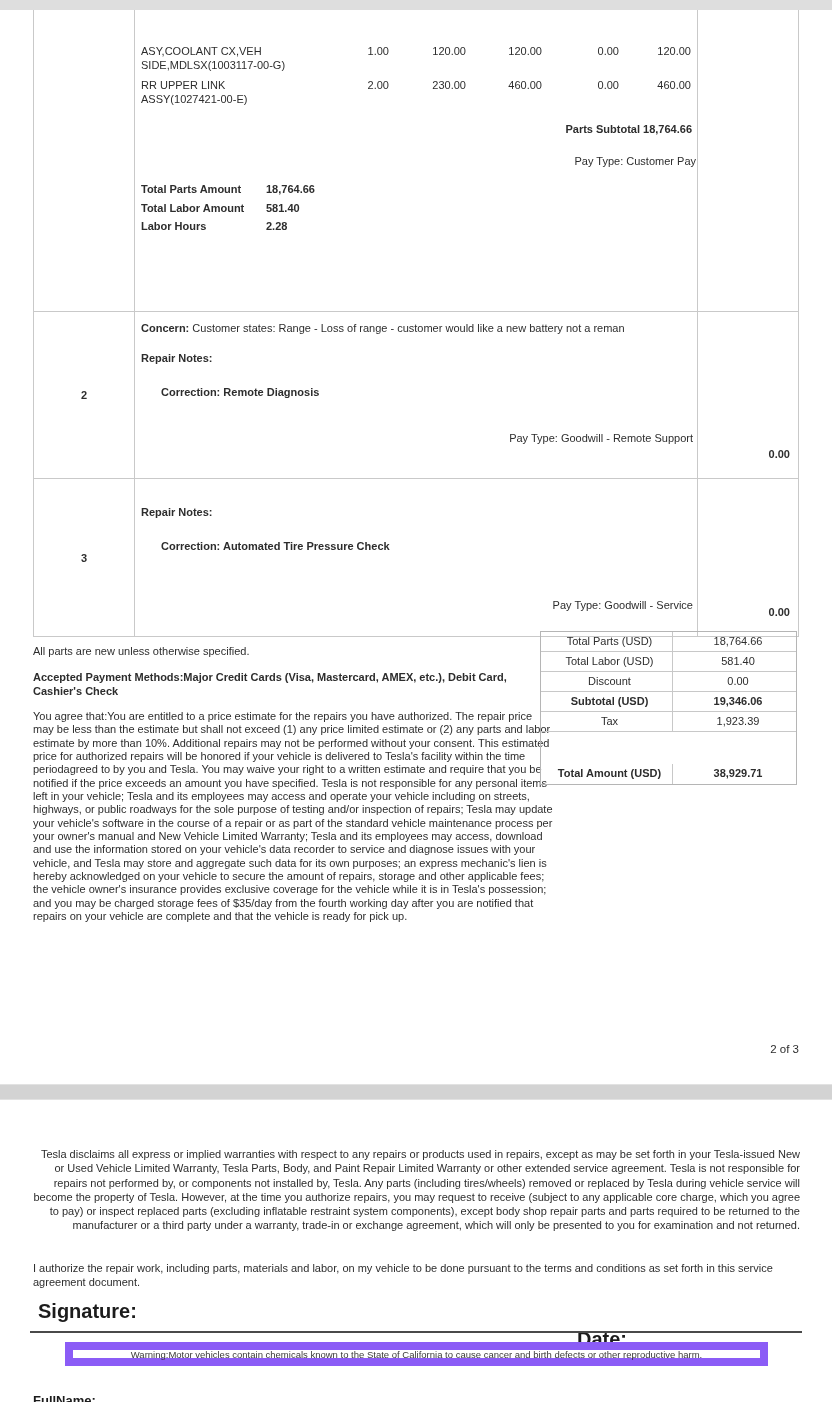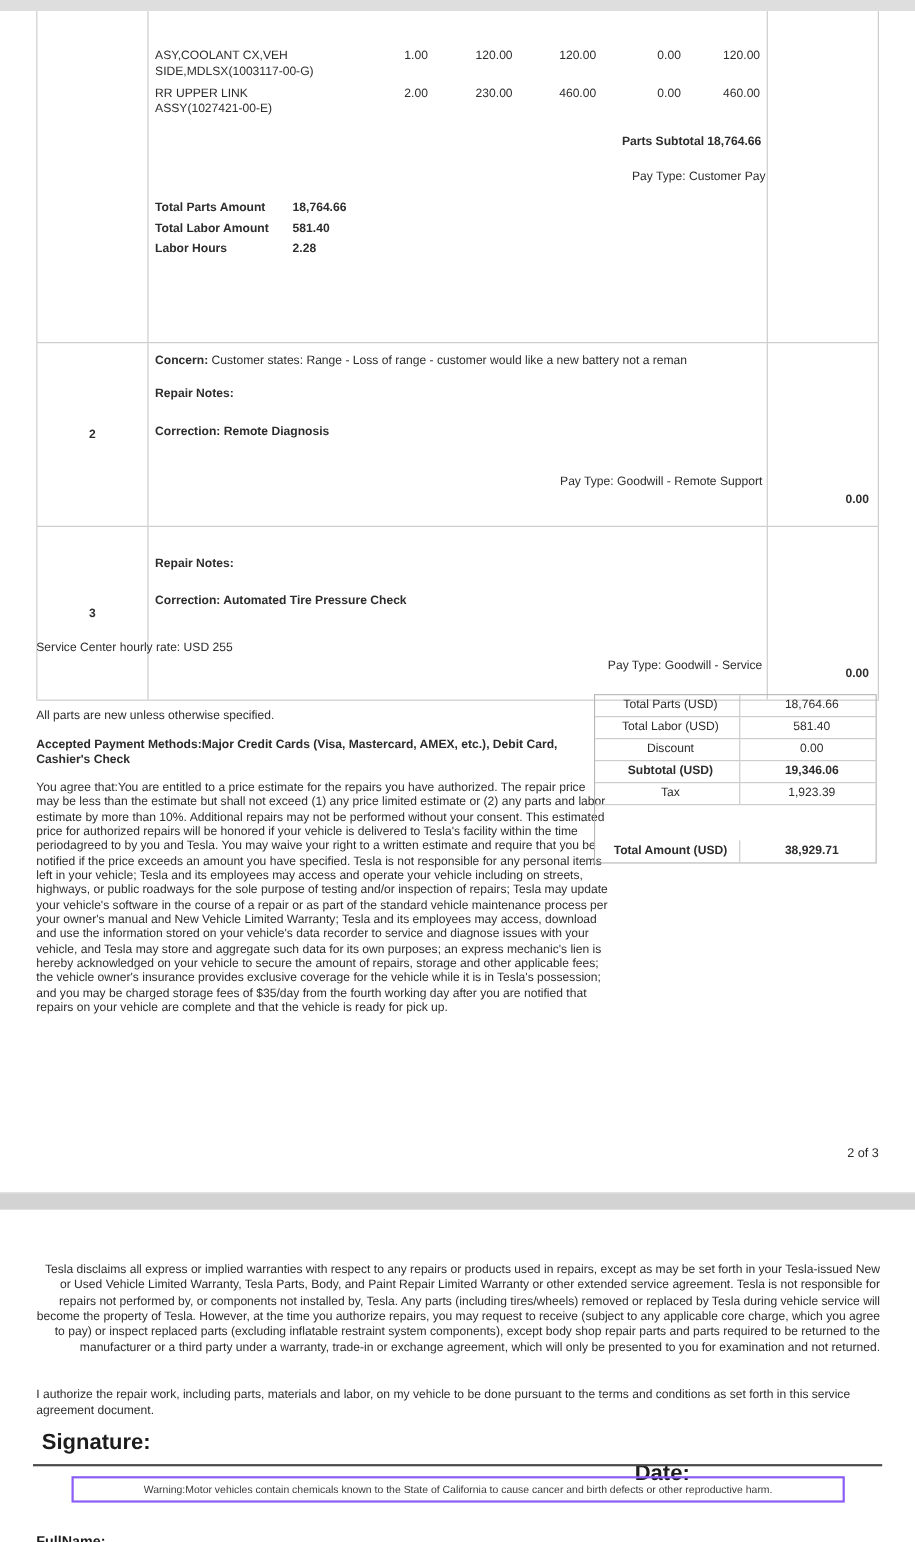--- a/index.html
+++ b/index.html
@@ -29,21 +29,21 @@
   .parts-grid .num{text-align:right;}
   .parts-subtotal{position:absolute;top:113px;right:5px;font-weight:bold;}
   .paytype-customer{position:absolute;top:145px;right:1px;}
   .amount-summary{position:absolute;top:170px;left:6px;font-weight:bold;}
   .as-line{display:flex;line-height:18.5px;}
   .as-label{width:125px;}
 
   .concern-body{padding:10px 8px 0 6px;position:relative;height:100%;box-sizing:border-box;}
   .concern-line{line-height:13px;}
   .rn-line{margin-top:17px;line-height:13px;}
-  .corr-line{margin-top:21px;line-height:13px;}
+  .corr-line{margin-top:21px;line-height:13px;margin-left:20px;}
   .paytype-line{position:absolute;right:4px;top:120px;}
   .row-amount{position:absolute;right:8px;bottom:18px;font-weight:bold;}
 
   
   .notes-block{position:absolute;left:33px;top:583px;width:766px;line-height:13.5px;}
   .all-parts{position:absolute;left:33px;top:645px;width:500px;line-height:13.4px;}
   .payment-methods{position:absolute;left:33px;top:671px;width:520px;line-height:13.6px;font-weight:bold;}
   .agreement{position:absolute;left:33px;top:710px;width:521px;line-height:13.35px;}
 
   
@@ -55,21 +55,21 @@
   .tt-bold{font-weight:bold;}
 
   .page-indicator{position:absolute;left:33px;top:1043px;width:766px;text-align:right;font-size:11.5px;}
 
   
   .disclaimer{position:absolute;left:33px;top:1147px;width:767px;line-height:14.3px;text-align:right;}
   .authorization{position:absolute;left:33px;top:1261px;width:767px;line-height:14.3px;}
   .sig-row{position:absolute;left:38px;top:1300px;width:762px;font-size:20px;font-weight:bold;color:#1c1c1c;}
   .date-label{position:absolute;left:539px;top:0;margin-top:28px;}
   .sig-line{position:absolute;left:30px;top:1331px;width:772px;height:2px;background:#4a4a4a;}
-  .warning-box{position:absolute;left:65px;top:1342px;width:703px;height:24px;border:2px solid #8b5cf6;box-sizing:border-box;display:flex;align-items:center;justify-content:center;font-size:9.5px;color:#3a3a3a;}
+  .warning-box{position:absolute;left:65px;top:1342px;width:703px;height:24px;border:8px solid #8b5cf6;box-sizing:border-box;display:flex;align-items:center;justify-content:center;font-size:9.5px;color:#3a3a3a;}
   .fullname{position:absolute;left:33px;top:1393px;font-size:13px;font-weight:bold;color:#1c1c1c;}
 </style>
 </head>
 <body>
 
 <div>
 
   <div class="gap-top"></div>
 
   <div class="main-table">
@@ -157,21 +157,20 @@
           <div class="paytype-line">Pay Type: Goodwill - Service</div>
         </div>
       </div>
       <div class="t-c3">
         <span class="row-amount">0.00</span>
       </div>
     </div>
   </div>
 
   <div class="notes-block">
-    <div>Service Center hourly rate: USD 255</div>
   </div>
 
   <div class="all-parts">All parts are new unless otherwise specified.</div>
 
   <div class="payment-methods">Accepted Payment Methods:Major Credit Cards (Visa, Mastercard, AMEX, etc.), Debit Card, Cashier's Check</div>
 
   <div class="agreement">You agree that:You are entitled to a price estimate for the repairs you have authorized. The repair price may be less than the estimate but shall not exceed (1) any price limited estimate or (2) any parts and labor estimate by more than 10%. Additional repairs may not be performed without your consent. This estimated price for authorized repairs will be honored if your vehicle is delivered to Tesla's facility within the time periodagreed to by you and Tesla. You may waive your right to a written estimate and require that you be notified if the price exceeds an amount you have specified. Tesla is not responsible for any personal items left in your vehicle; Tesla and its employees may access and operate your vehicle including on streets, highways, or public roadways for the sole purpose of testing and/or inspection of repairs; Tesla may update your vehicle's software in the course of a repair or as part of the standard vehicle maintenance process per your owner's manual and New Vehicle Limited Warranty; Tesla and its employees may access, download and use the information stored on your vehicle's data recorder to service and diagnose issues with your vehicle, and Tesla may store and aggregate such data for its own purposes; an express mechanic's lien is hereby acknowledged on your vehicle to secure the amount of repairs, storage and other applicable fees; the vehicle owner's insurance provides exclusive coverage for the vehicle while it is in Tesla's possession; and you may be charged storage fees of $35/day from the fourth working day after you are notified that repairs on your vehicle are complete and that the vehicle is ready for pick up.</div>
 
   <div class="totals-table">
     <div class="tt-row">

